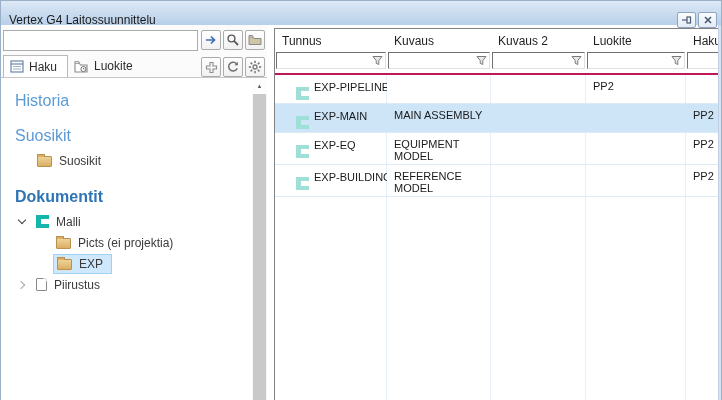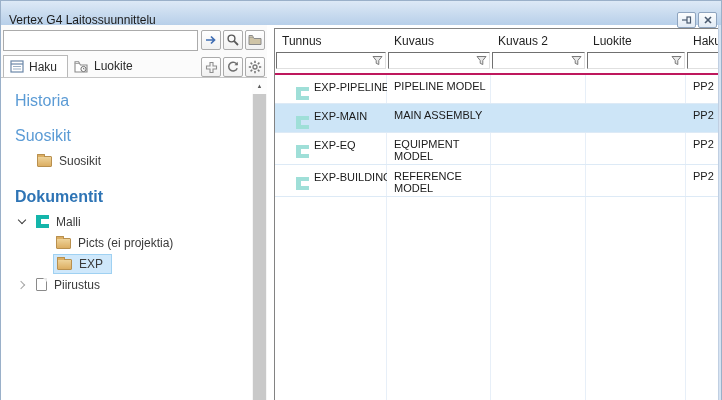--- a/index.html
+++ b/index.html
@@ -289,21 +289,20 @@
         <div class="gridline" style="left:111px"></div>
         <div class="gridline" style="left:215px"></div>
         <div class="gridline" style="left:310px"></div>
         <div class="gridline" style="left:410px"></div>
 
         <div class="trow grid-cols">
           <div class="cell id">
             <span class="model-ic light"></span>
             <span>EXP-PIPELINES</span>
           </div>
-          <div class="cell">PIPELINE MODEL</div>
           <div class="cell"></div>
           <div class="cell"></div>
           <div class="cell">PP2</div>
         </div>
 
         <div class="trow grid-cols selected">
           <div class="cell id">
             <span class="model-ic light"></span>
             <span>EXP-MAIN</span>
           </div>

